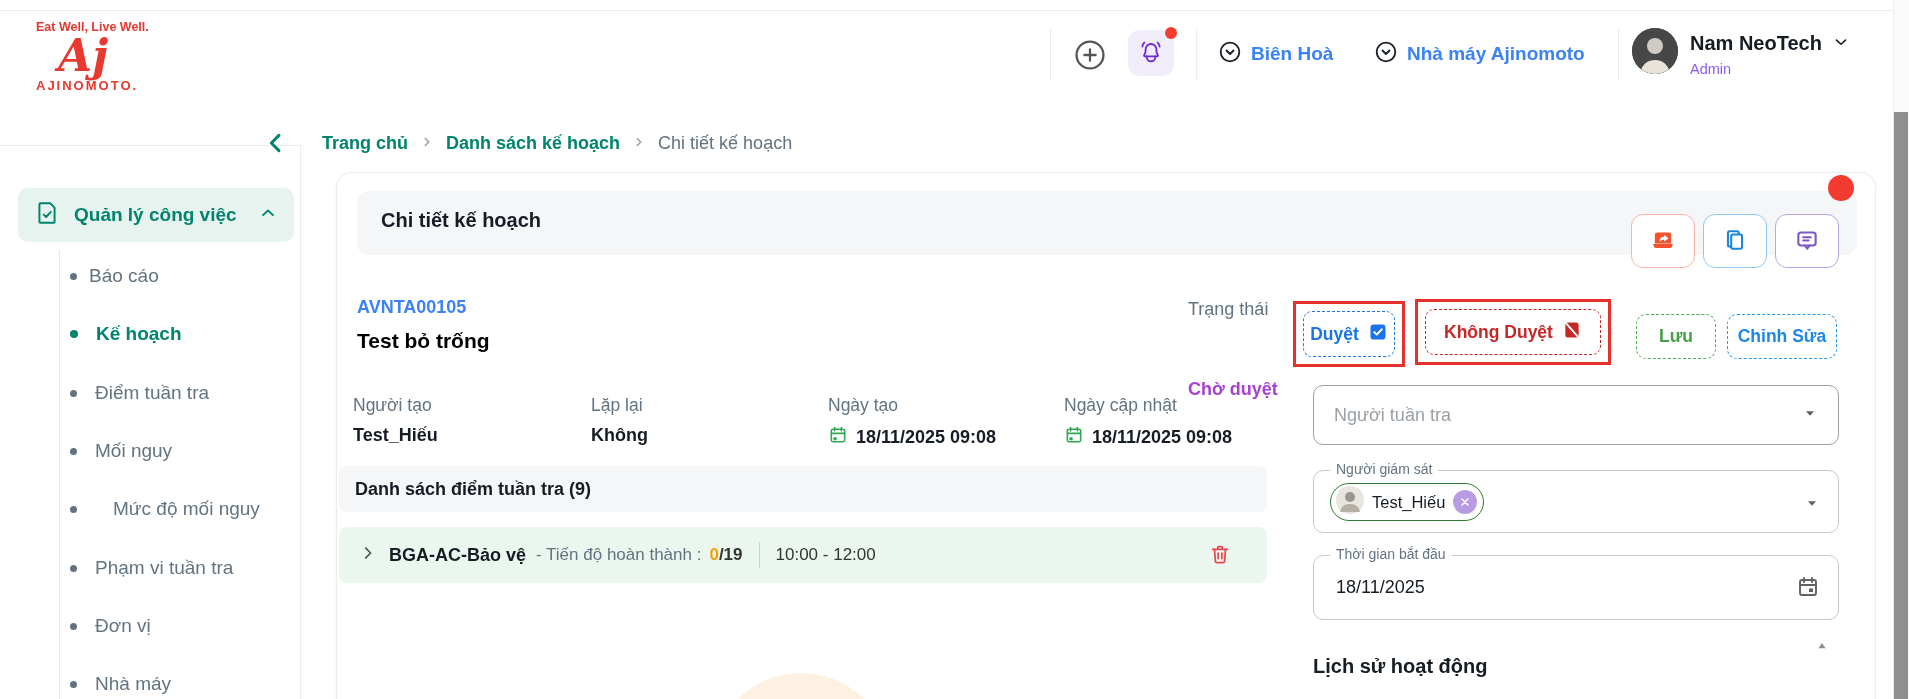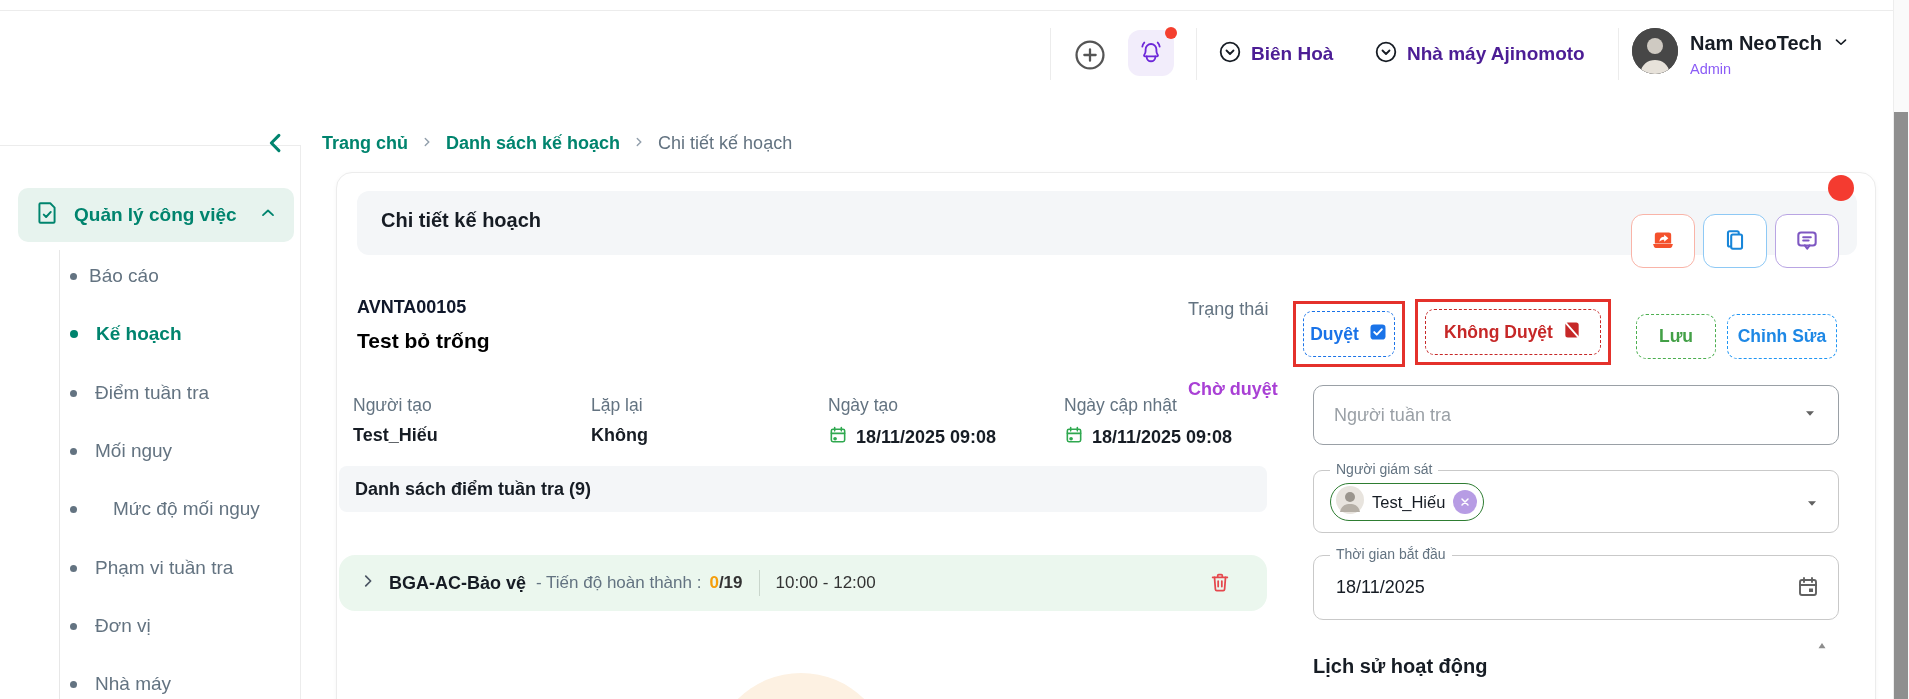--- a/index.html
+++ b/index.html
@@ -10,21 +10,21 @@
   .flex { display:flex; align-items:center; }
 
   
   .brand-tagline { font-size:12.5px; font-weight:700; color:#e8382f; }
   .brand-script { font-family:"DejaVu Serif", serif; font-style:italic; font-weight:700; font-size:44px; color:#e8382f; line-height:1; }
   .brand-name { font-size:13px; font-weight:700; letter-spacing:2px; color:#e8382f; }
   .hdr-divider { width:1px; height:52px; background:#ececec; }
   .icon-btn { display:flex; align-items:center; justify-content:center; cursor:pointer; background:transparent; border:none; }
   .bell-wrap { width:46px; height:46px; border-radius:12px; background:#f2edfb; position:relative; }
   .bell-dot { position:absolute; right:-3px; top:-3px; width:12px; height:12px; border-radius:50%; background:#f43f2e; }
-  .loc-item { gap:9px; font-size:19px; font-weight:700; color:#4c1d95; cursor:pointer;text-align:right; }
+  .loc-item { gap:9px; font-size:19px; font-weight:700; color:#3b82f6; cursor:pointer;text-align:right; }
   .avatar { width:46px; height:46px; border-radius:50%; overflow:hidden; background:#474747; }
   .user-name { font-size:20px; font-weight:700; color:#161c24; }
   .user-role { font-size:14.5px; color:#8b5cf6; }
 
   
   .side-pill { left:18px; top:188px; width:276px; height:54px; background:#e7f3ee; border-radius:10px; display:flex; align-items:center; gap:14px; padding:0 16px; cursor:pointer; }
   .side-pill-label { color:#00846e; font-size:19px; font-weight:600; }
   .side-item { position:absolute; left:70px; display:flex; align-items:center; gap:18px; font-size:19px; color:#637381; cursor:pointer; height:30px; }
   .side-item .dot { width:7px; height:7px; border-radius:50%; background:#637381; flex:0 0 auto; }
   .side-item.active { color:#00846e; font-weight:700; }
@@ -34,38 +34,38 @@
   .crumb { font-size:18px; font-weight:600; color:#00846e; cursor:pointer; }
   .crumb.current { color:#637381; font-weight:400; cursor:default; }
 
   
   .main-card { left:336px; top:172px; width:1540px; height:600px; background:#fff; border:1px solid #ececec; border-radius:16px; box-shadow:0 1px 4px rgba(0,0,0,.04); }
   .card-bar { position:absolute; left:20px; top:18px; width:1500px; height:64px; background:#f4f6f8; border-radius:12px; }
   .card-title { position:absolute; left:24px; top:18px; font-size:20px; font-weight:700; color:#161c24; }
   .tool-btn { position:absolute; top:23px; width:64px; height:54px; border-radius:12px; background:#fff; display:flex; align-items:center; justify-content:center; cursor:pointer; }
   .red-dot-badge { position:absolute; left:1491px; top:2px; width:26px; height:26px; border-radius:50%; background:#f43b30; }
 
-  .plan-code { position:absolute; left:20px; top:124px; font-size:18px; font-weight:700; color:#0f172a; }
+  .plan-code { position:absolute; left:20px; top:124px; font-size:18px; font-weight:700; color:#3b82f6; }
   .plan-name { position:absolute; left:20px; top:156px; font-size:21px; font-weight:700; color:#000000; }
   .status-label { position:absolute; left:851px; top:126px; font-size:18px; color:#637381; }
   .status-value { position:absolute; left:851px; top:162px; font-size:18px; font-weight:600; color:#a940d5;margin-top:44px; }
 
   .annot { position:absolute; border:3px solid #e4312b; display:flex; align-items:center; justify-content:center; background:transparent; }
   .dash-btn { display:flex; align-items:center; justify-content:center; gap:9px; background:#fff; border-radius:9px; font-size:17.5px; font-weight:600; cursor:pointer; }
   .btn-approve { width:92px; height:46px; border:1.5px dashed #1a73e8; color:#1a73e8; }
   .btn-reject { width:176px; height:46px; border:1.5px dashed #c62828; color:#c62828; }
   .btn-save { position:absolute; left:1299px; top:141px; width:80px; height:45px; border:1.5px dashed #4caf50; color:#43a047; border-radius:10px; }
   .btn-edit { position:absolute; left:1390px; top:141px; width:110px; height:45px; border:1.5px dashed #2196f3; color:#1e88e5; border-radius:10px; }
 
   .meta-label { font-size:17.5px; color:#637381; }
   .meta-value { font-size:18px; font-weight:700; color:#161c24; display:flex; align-items:center; gap:8px; }
 
   .section-bar { position:absolute; left:2px; width:928px; background:#f4f6f8; border-radius:8px; display:flex; align-items:center; }
   .section-title { font-size:18px; font-weight:700; color:#161c24; margin-left:16px; }
-  .patrol-row { position:absolute; left:2px; top:354px; width:928px; height:56px; background:#ebf7ee; border-radius:16px; display:flex; align-items:center; cursor:pointer;margin-top:28px; }
+  .patrol-row { position:absolute; left:2px; top:354px; width:928px; height:56px; background:#ebf7ee; border-radius:8px; display:flex; align-items:center; cursor:pointer; }
   .patrol-name { font-size:18px; font-weight:700; color:#161c24; }
   .patrol-progress { font-size:17px; color:#637381; }
   .p-done { color:#f59e0b; font-weight:700; font-size:17px; }
   .p-total { color:#333; font-weight:600; font-size:17px; }
   .v-div { width:1px; height:26px; background:#c9d6cc; margin:0 16px; }
   .patrol-time { font-size:17px; color:#333; }
 
   .decor-circle { position:absolute; left:374px; top:500px; width:180px; height:180px; border-radius:50%; background:#fdf1e2; }
 
   .select-box { position:absolute; left:976px; top:212px; width:526px; height:60px; border:1px solid #9aa0a6; border-radius:10px; display:flex; align-items:center; padding:0 20px; cursor:pointer; }
@@ -81,20 +81,25 @@
   .scroll-track { position:absolute; left:1893px; top:0; width:16px; height:699px; background:#fafafa; border-left:1px solid #ededed; }
   .scroll-thumb { position:absolute; left:1894px; top:112px; width:14px; height:587px; background:#8f8f8f; }
 </style>
 </head>
 <body>
 
 <div class="page">
 
   <div class="abs hairline" style="left:0;top:10px;width:1909px;height:1px;"></div>
 
+  <div class="abs" style="left:36px;top:20px;">
+    <div class="brand-tagline">Eat Well, Live Well.</div>
+    <div class="brand-script" style="margin-left:22px;">Aj</div>
+    <div class="brand-name">AJINOMOTO.</div>
+  </div>
 
   <div class="abs hdr-divider" style="left:1050px;top:28px;"></div>
 
   <button class="abs icon-btn" style="left:1072px;top:38px;width:36px;height:36px;">
     <span>
       <svg width="34" height="34" viewBox="0 0 24 24" fill="none" stroke="#555" stroke-width="1.6" stroke-linecap="round">
         <circle cx="12" cy="12" r="9.5"></circle>
           <path d="M12 8v8M8 12h8"></path>
       </svg>
     </span>
@@ -363,21 +368,21 @@
 
     <div class="select-box">
       <span class="placeholder">Người tuần tra</span>
       <span style="margin-left:auto;">
         <svg width="16" height="16" viewBox="0 0 24 24" fill="#616161">
             <path d="M6 9.5h12L12 16z"></path>
           </svg>
       </span>
     </div>
 
-    <div class="fieldset" style="top:297px;height:63px;border-radius:9px;">
+    <div class="fieldset" style="top:297px;height:63px;">
       <span class="legend">Người giám sát</span>
       <div class="chip">
         <span>
           <svg width="28" height="28" viewBox="0 0 28 28">
               <circle cx="14" cy="14" r="14" fill="#e8e4de"></circle>
               <circle cx="14" cy="11" r="5" fill="#9a958d"></circle>
               <path d="M4 26c1.2-6 5-8 10-8s8.8 2 10 8z" fill="#b5afa6"></path>
             </svg>
         </span>
         <span class="chip-label">Test_Hiếu</span>

